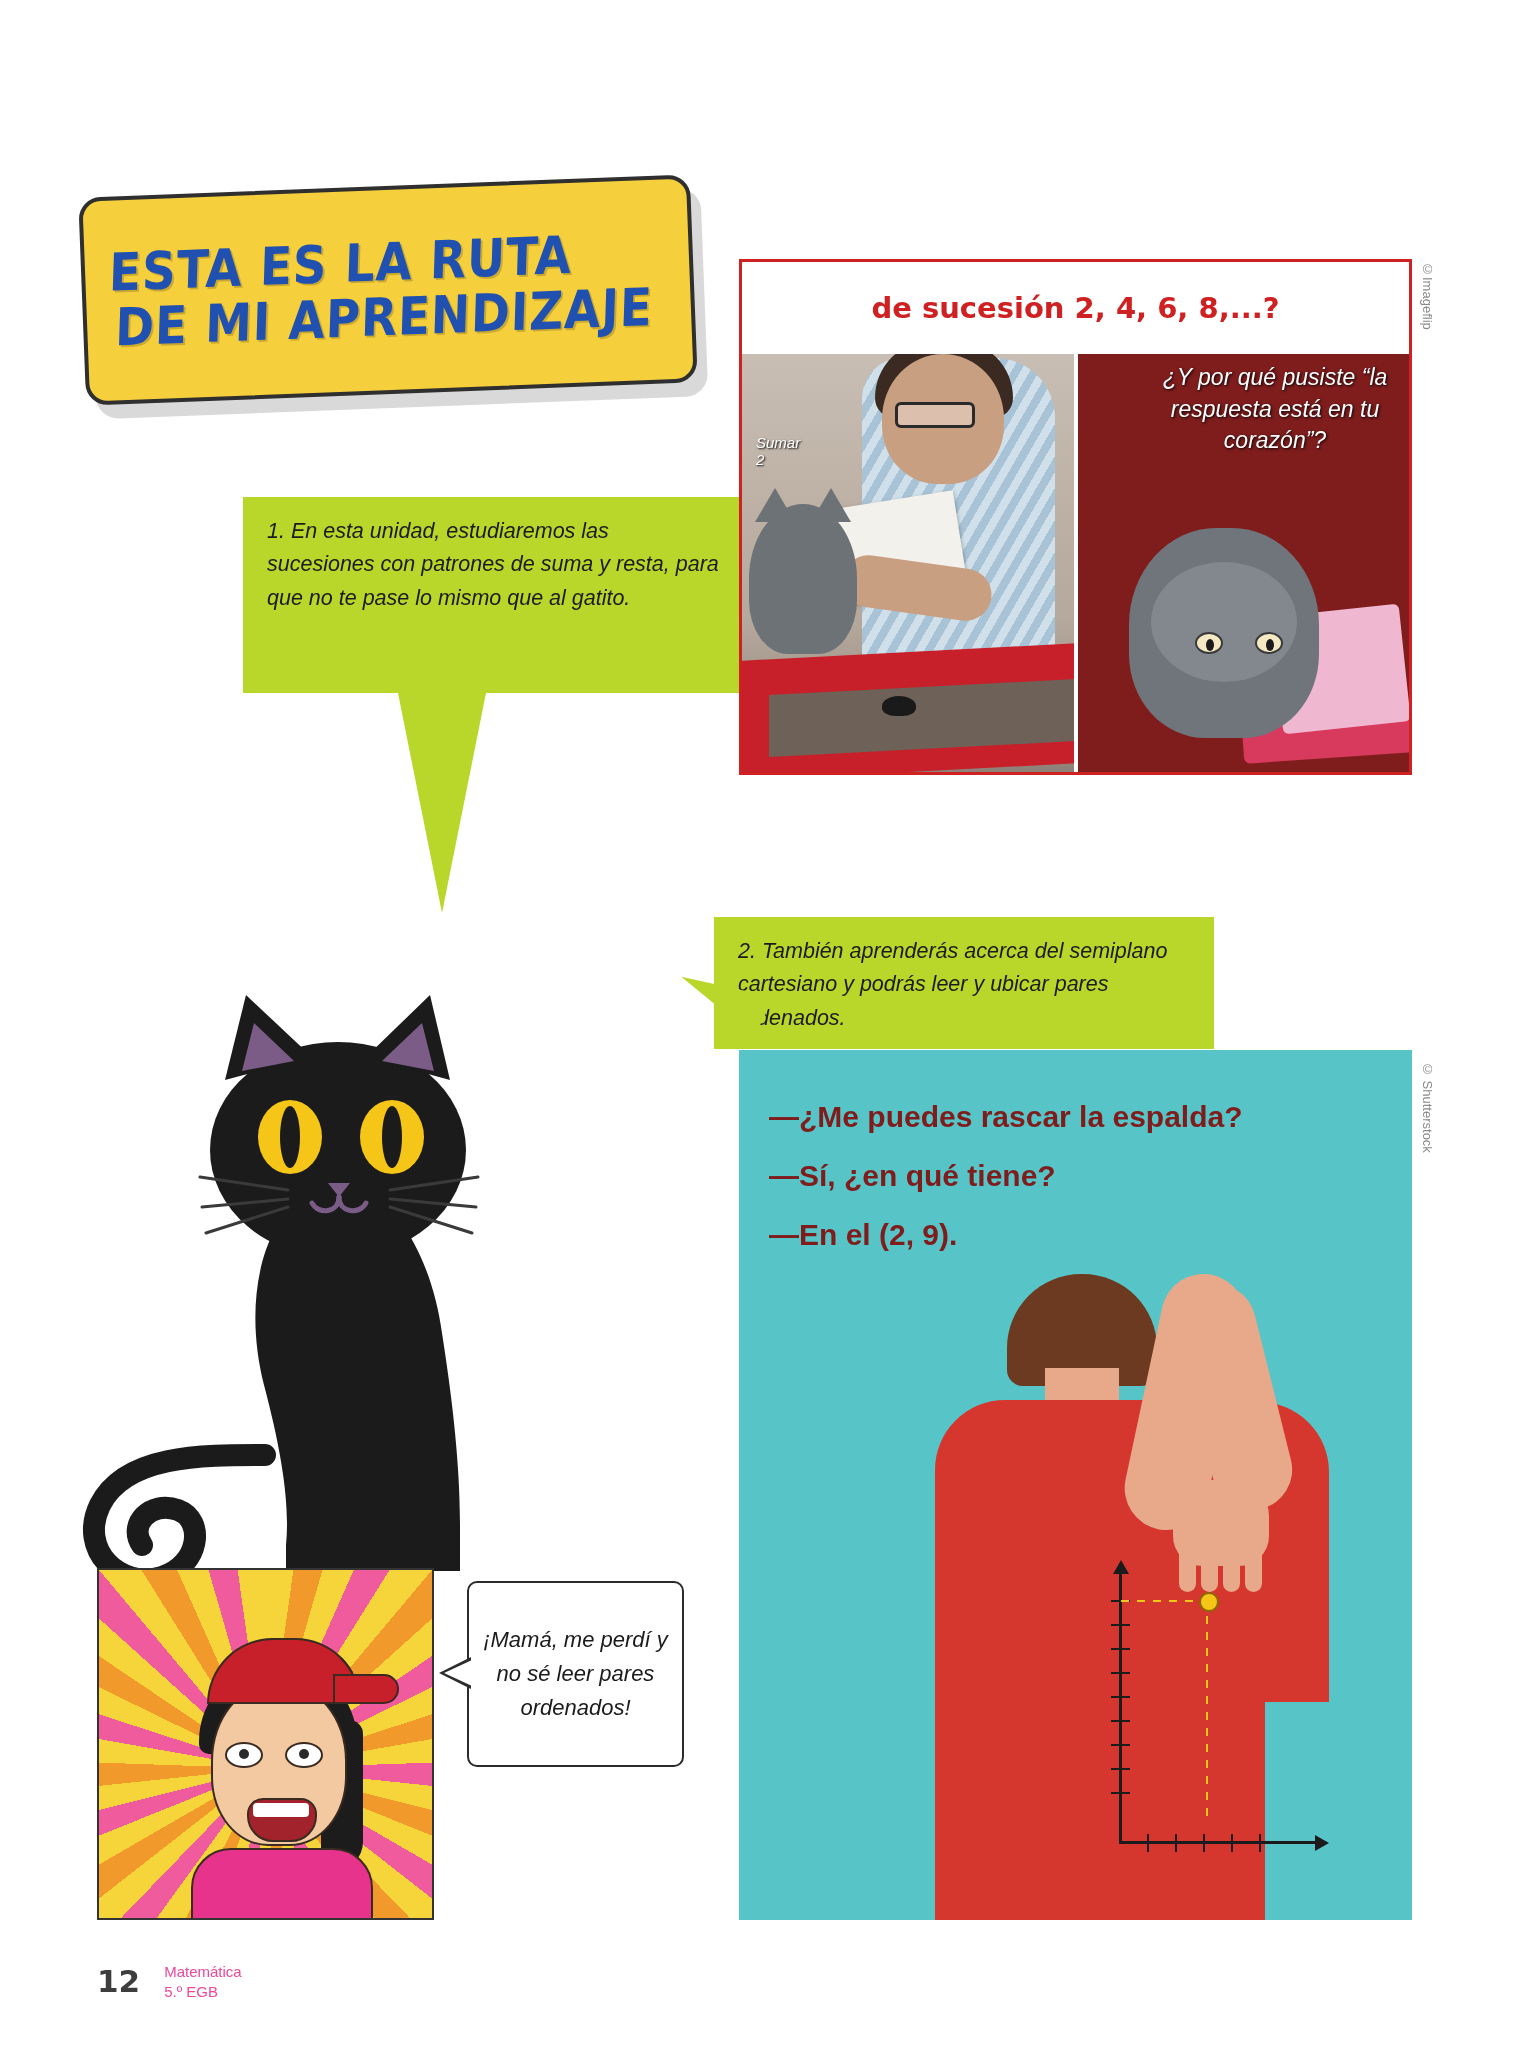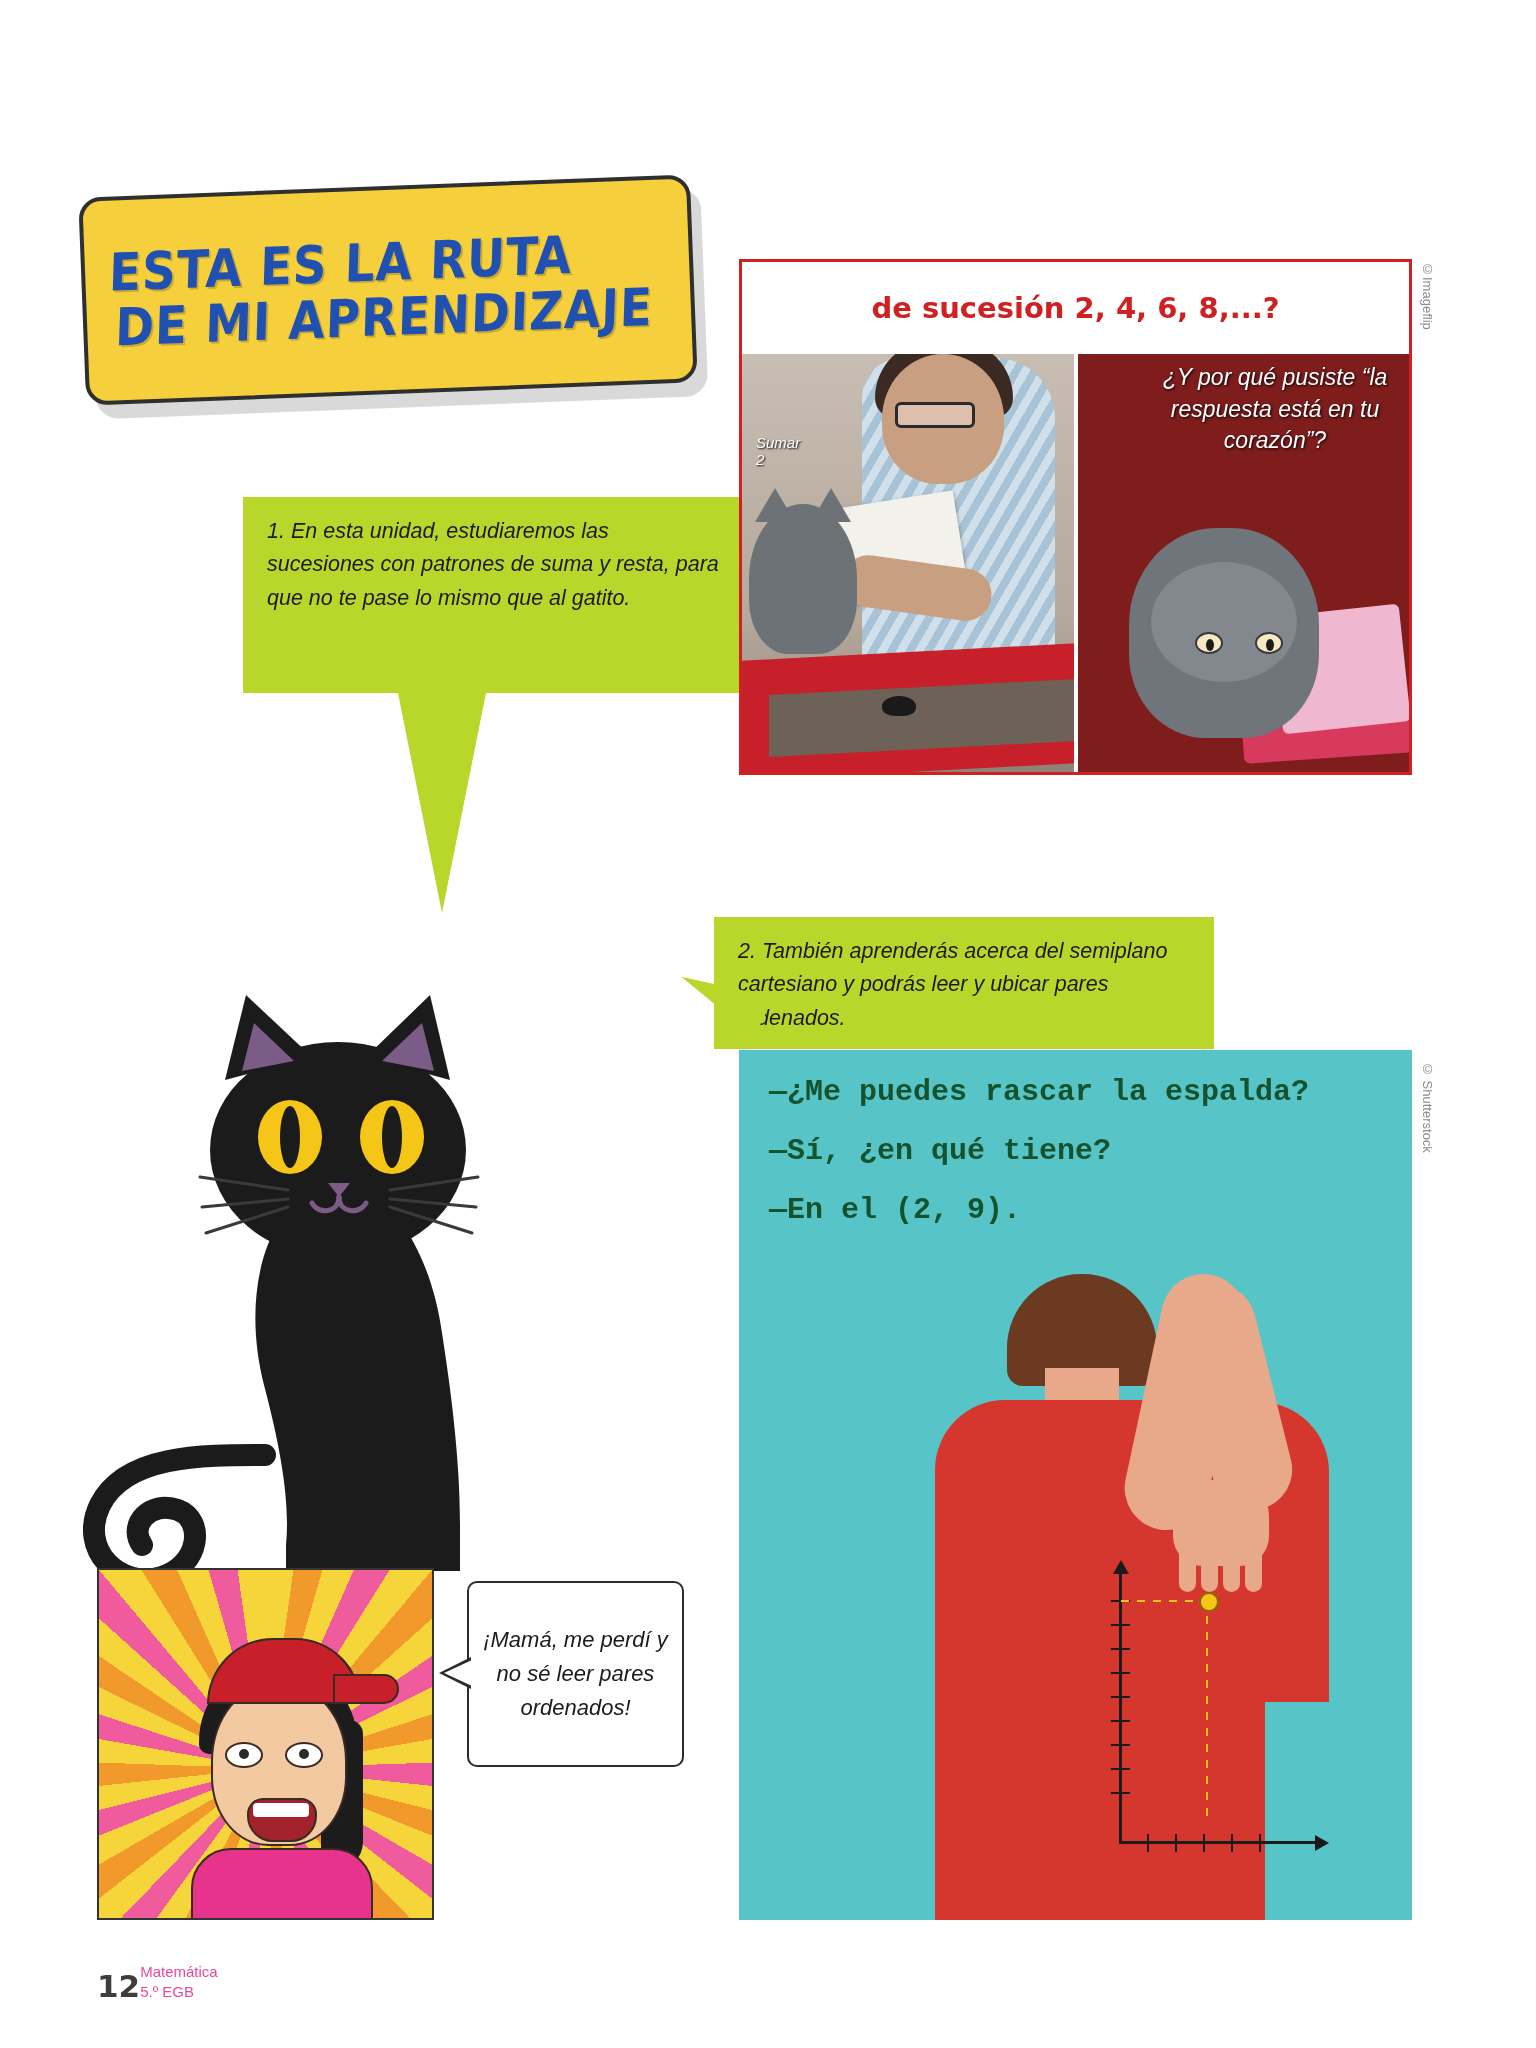--- a/index.html
+++ b/index.html
@@ -412,28 +412,29 @@
     overflow: hidden;
   }
   .teal-lines {
     position: absolute;
     left: 30px;
     top: 26px;
     right: 20px;
     z-index: 4;
   }
   .teal-line {
-    color: #14532d;
-    font-family: Liberation Mono, monospace;
+    color: #7f1d1d;
+    font-family: Liberation Sans, sans-serif;
     font-weight: bold;
     font-size: 30px;
     font-stretch: condensed;
     line-height: 1.1;
     margin-bottom: 26px;
     white-space: nowrap;
+    margin-top: 24px;
   }
   
   .boy-hair {
     position: absolute;
     left: 268px;
     top: 224px;
     width: 150px;
     height: 112px;
     background: #6b3a20;
     border-radius: 74px 74px 16px 16px;
@@ -715,22 +716,22 @@
     width: 590px;
     height: 620px;
   }
 
   
   .footer {
     position: absolute;
     left: 97px;
     top: 1962px;
     display: flex;
-    align-items: flex-end;
-    gap: 0;
+    align-items: center;
+    gap: 24px;
   }
   .folio {
     font-family: "DejaVu Sans", sans-serif;
     font-weight: bold;
     font-size: 31px;
     color: #3d3d3d;
     line-height: 1;
   }
   .footer-text {
     font-family: Liberation Sans, sans-serif;

